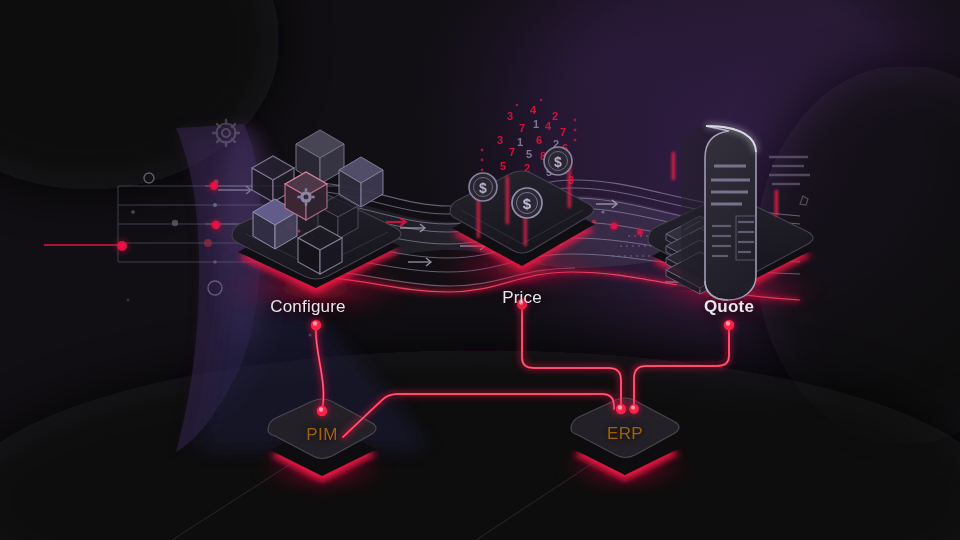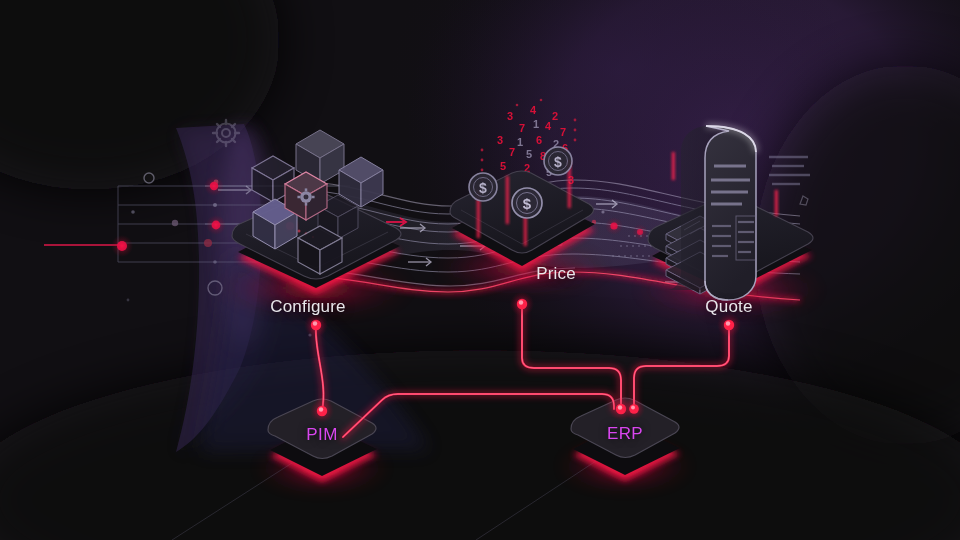--- a/index.html
+++ b/index.html
@@ -4,21 +4,21 @@
 <title>CPQ Flow Diagram</title>
 <style>
   html,body{margin:0;padding:0;background:#0b0a0c;}
   body{width:960px;height:540px;overflow:hidden;
        font-family:"Liberation Sans","DejaVu Sans",sans-serif;}
   #stage{position:relative;width:960px;height:540px;overflow:hidden;background:#110f13;}
   #stage svg{position:absolute;left:0;top:0;}
   .lbl{position:absolute;color:#e8e6ea;font-size:17px;letter-spacing:.2px;
        text-align:center;white-space:nowrap;transform:translateX(-50%);
        text-shadow:0 0 10px rgba(0,0,0,.9);}
-  .nodelbl{position:absolute;color:#d946ef;font-size:17px;letter-spacing:.4px;
+  .nodelbl{position:absolute;color:#a16207;font-size:17px;letter-spacing:.4px;
        text-align:center;white-space:nowrap;transform:translate(-50%,-50%);
        text-shadow:0 0 8px rgba(0,0,0,.8);}
 </style>
 </head>
 <body>
 
 <div id="stage">
 
   <svg width="960" height="540">
     <defs>
@@ -507,19 +507,19 @@
       </g>
       <g>
         <circle cx="634" cy="409" r="11" fill="url(#gRedGlow)" opacity=".85"></circle>
         <circle cx="634" cy="409" r="4.8" fill="#ff2148"></circle>
         <circle cx="633" cy="407.5" r="2" fill="#ff9db0"></circle>
       </g>
     </g>
   </svg>
 
   <div class="lbl" style="left:308px;top:297px;">Configure</div>
-  <div class="lbl" style="left:522px;top:264px;margin-left:34px;">Price</div>
-  <div class="lbl" style="left:729px;top:297px;">Quote</div>
+  <div class="lbl" style="left:522px;top:288px;">Price</div>
+  <div class="lbl" style="left:729px;top:297px;font-weight:bold;">Quote</div>
 
   <div class="nodelbl" style="left:322px;top:435px;">PIM</div>
   <div class="nodelbl" style="left:625px;top:434px;">ERP</div>
 
 </div>
 
 </body></html>

